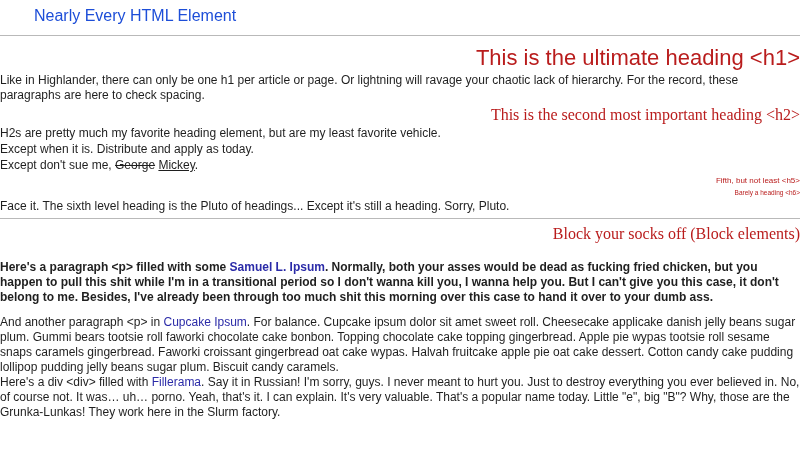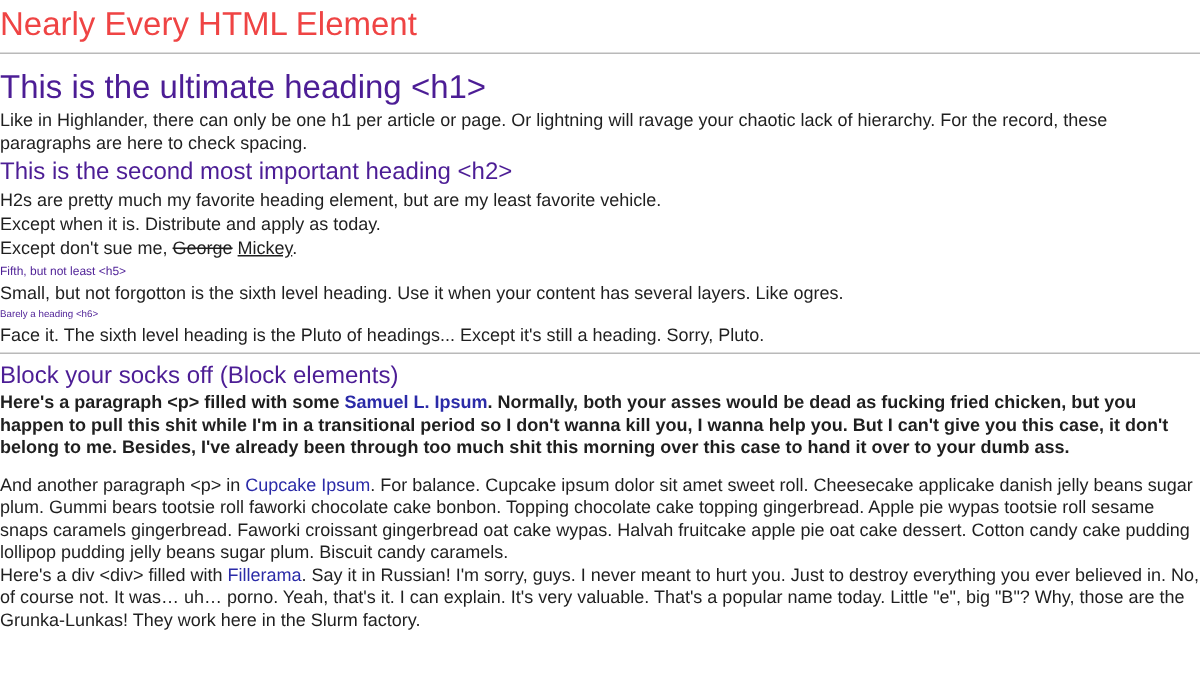--- a/index.html
+++ b/index.html
@@ -14,46 +14,49 @@
       font-family: "Liberation Sans", sans-serif;
       color: #1a1a1a;
       font-size: 11px;
       line-height: 15px;
     }
     .page {
       padding: 0 0 0 0;
       position: relative;
     }
     .site-title {
-      font-size: 22px;
+      font-size: 16px;
       line-height: 26px;
       font-weight: normal;
       margin: 3px 0 0 0;
-      color: #ef4444;
+      color: #1d4ed8;
+      padding-left: 34px;
     }
     hr.rule {
       border: none;
       border-top: 1px solid #b9b9b9;
       margin: 6px 0 0 0;
       height: 0;
     }
     h1, h2, h3, h4, h5, h6 {
       font-weight: normal;
       margin: 0;
-      color: #4c1d95;
+      color: #b91c1c;
+      text-align: right;
     }
     h1 {
       font-size: 22px;
       line-height: 28px;
       margin-top: 8px;
     }
     h2 {
       font-size: 16px;
       line-height: 20px;
       margin-top: 2px;
+      font-family: Liberation Serif, serif;
     }
     h3 {
       font-size: 13px;
       line-height: 17px;
       margin-top: 0px;
     }
     h4 {
       font-size: 10.5px;
       line-height: 15px;
     }
@@ -69,21 +72,21 @@
       margin: 0;
       font-size: 12px;
       line-height: 15px;
       color: #1f1f1f;
     }
     .intro-p { margin-top: 1px; margin-bottom: 1px; }
     .block-heading {
       font-size: 16px;
       line-height: 20px;
       margin-top: 5px;
-      margin-bottom: 0px;
+      margin-bottom: 16px;
     }
     .para-gap { margin-bottom: 10px; font-weight: bold; }
     a {
       color: #2b2ba8;
       text-decoration: none;
     }
     .strike { text-decoration: line-through; text-align: right; }
     .underline { text-decoration: underline; }
   </style>
 </head>
@@ -99,21 +102,20 @@
     <p class="intro-p">Like in Highlander, there can only be one h1 per article or page. Or lightning will ravage your chaotic lack of hierarchy. For the record, these paragraphs are here to check spacing.</p>
 
     <h2>This is the second most important heading &lt;h2&gt;</h2>
     <p class="intro-p">H2s are pretty much my favorite heading element, but are my least favorite vehicle.</p>
 
     <p class="intro-p">Except when it is. Distribute and apply as today.</p>
 
     <p class="intro-p"><span>Except don't sue me, </span><del class="strike">George</del><span> </span><ins class="underline">Mickey</ins><span>.</span></p>
 
     <h5>Fifth, but not least &lt;h5&gt;</h5>
-    <p class="intro-p">Small, but not forgotton is the sixth level heading. Use it when your content has several layers. Like ogres.</p>
 
     <h6>Barely a heading &lt;h6&gt;</h6>
     <p class="intro-p">Face it. The sixth level heading is the Pluto of headings... Except it's still a heading. Sorry, Pluto.</p>
   </section>
 
   <hr class="rule" style="margin-top:4px;">
 
   <section>
     <h2 class="block-heading">Block your socks off (Block elements)</h2>
 

